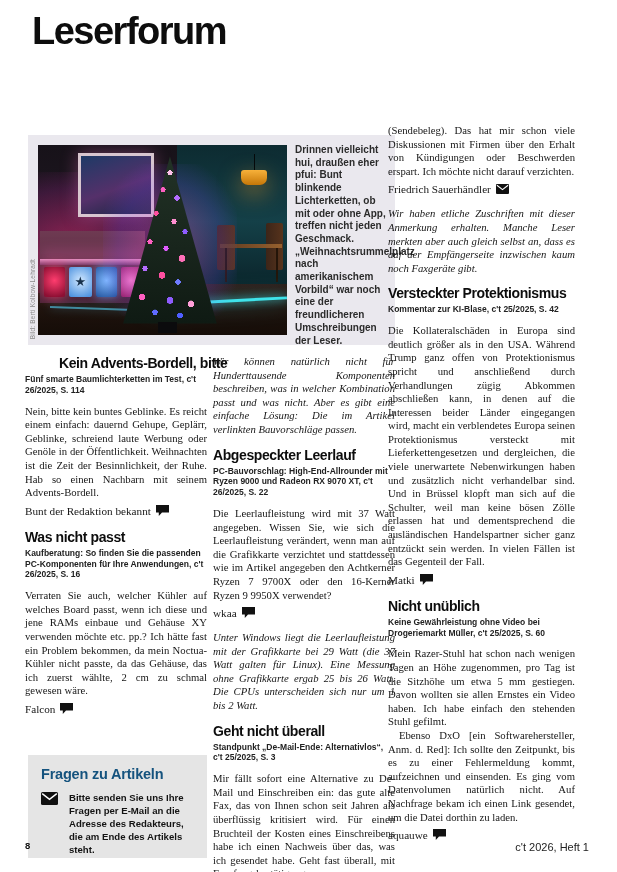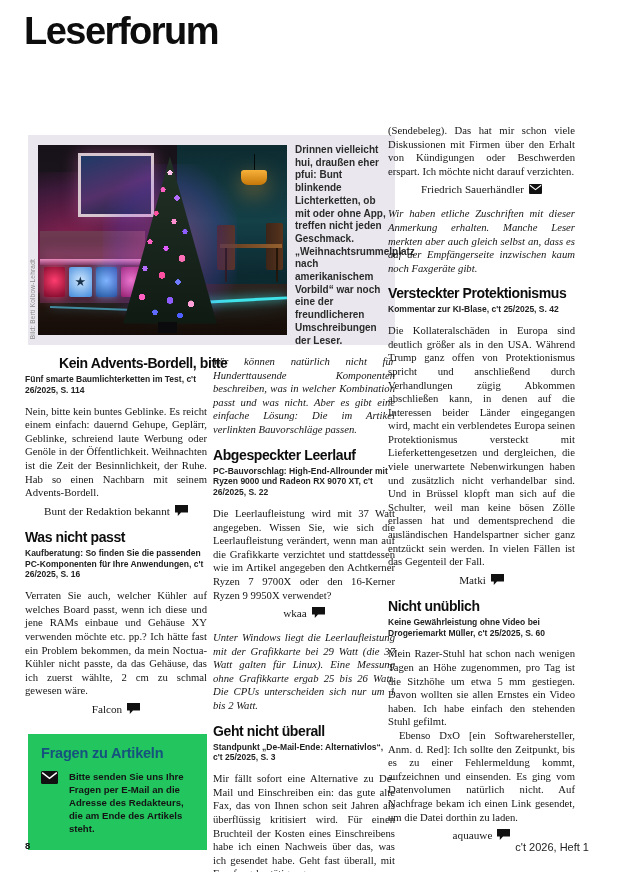--- a/index.html
+++ b/index.html
@@ -1,21 +1,21 @@
 <!DOCTYPE html>
 <html lang="de"><head>
 <meta charset="utf-8">
 <style>
   html,body{margin:0;padding:0;}
   body{width:617px;height:872px;background:#ffffff;position:relative;
        font-family:"Liberation Sans",sans-serif;color:#111;}
   .sheet{position:absolute;inset:0;overflow:hidden;background:#fff;}
 
   
-  .page-title{position:absolute;left:24px;top:10px;margin:0;
+  .page-title{position:absolute;left:32px;top:10px;margin:0;
     font-size:38px;font-weight:bold;letter-spacing:-1.5px;color:#0d0d0d;}
 
   
   .photo-panel{position:absolute;left:28px;top:135px;width:367px;height:210px;background:#eae8ee;}
   .photo{position:absolute;left:10px;top:10px;width:249px;height:190px;overflow:hidden;
     background:linear-gradient(180deg,#171219 0%,#201823 52%,#2d1d18 76%,#1d120c 100%);}
   .ph-floor{position:absolute;left:0;bottom:0;width:100%;height:27%;
     background:linear-gradient(180deg,#35211626,#160d08);}
   .ph-wall-teal{position:absolute;right:0;top:0;width:44%;height:73%;
     background:linear-gradient(180deg,#0d2b31,#144048 55%,#0b252b);}
@@ -83,25 +83,25 @@
   .col1{left:25px;} .col2{left:213px;} .col3{left:388px;top:124px;width:187px;}
   .sec-heading{margin:4px 0 3px;font-size:14px;font-weight:bold;letter-spacing:-.4px;
     color:#0d0d0d;white-space:nowrap;}
   .sec-heading.first{margin-top:0;padding-left:34px;}
   .ref{margin:0 0 9px;font-size:8.5px;font-weight:bold;line-height:10.8px;color:#222;}
   .body-text{margin:0;font-family:"Liberation Serif",serif;font-size:10.7px;line-height:13.6px;
     text-align:justify;color:#161616;hyphens:auto;-webkit-hyphens:auto;}
   .reply{font-style:italic;margin-bottom:10px;}
   .indent{text-indent:11px;}
   .attr{margin:5px 0 12px;font-family:"Liberation Serif",serif;font-size:11.2px;
-    text-align:center;color:#161616;}
+    text-align:left;color:#161616;}
   .attr svg{vertical-align:-1px;margin-left:5px;}
 
   
-  .qbox{position:absolute;left:28px;top:734px;width:179px;height:116px;background:#22c55e;}
+  .qbox{position:absolute;left:28px;top:755px;width:179px;height:103px;background:#e5e5e5;}
   .qbox-title{margin:11px 0 9px 13px;font-size:14.5px;font-weight:bold;letter-spacing:-.2px;color:#15537e;}
   .qbox-row{display:flex;margin:0 10px 0 13px;}
   .qbox-row svg{flex:none;margin-right:11px;margin-top:1px;}
   .qbox-text{font-size:9.6px;font-weight:bold;line-height:13px;color:#141414;width:120px;}
 
   
   .page-number{position:absolute;left:25px;top:840px;font-size:9.5px;font-weight:bold;color:#111;}
   .issue-label{position:absolute;right:28px;top:841px;font-size:11px;color:#222;margin-left:24px;}
 </style>
 </head>

